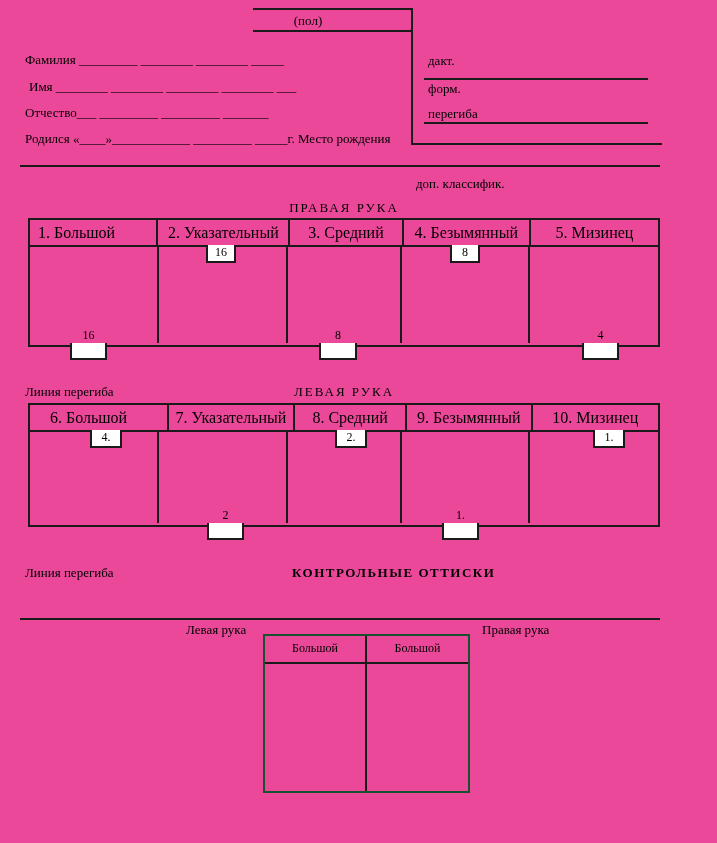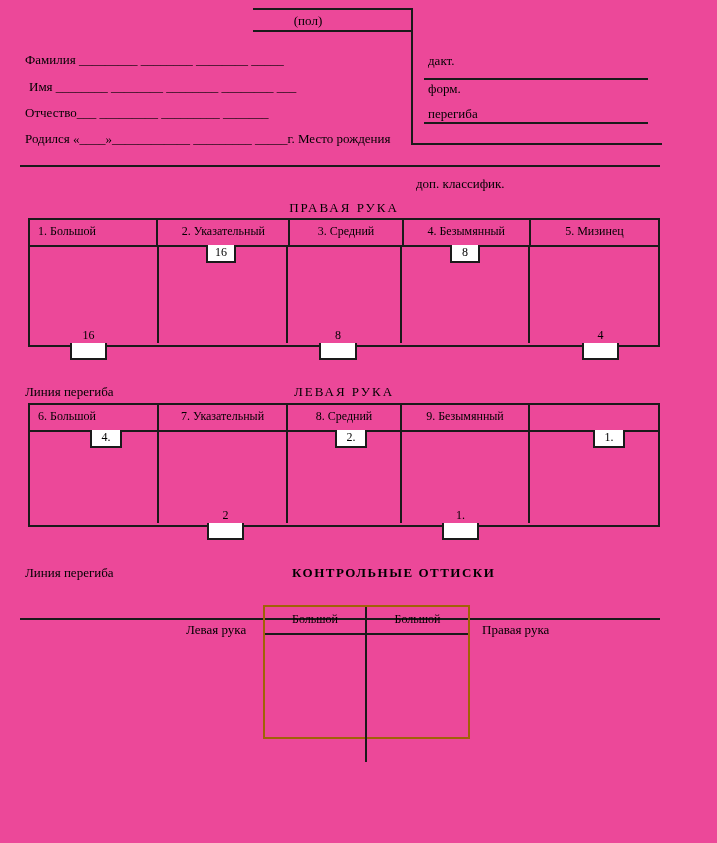--- a/index.html
+++ b/index.html
@@ -12,41 +12,41 @@
   .vline { position: absolute; width: 2px; background: #1a1a1a; }
 
   
   .sex-box { position: absolute; left: 253px; top: 8px; width: 158px; height: 24px;
              border-top: 2px solid #1a1a1a; border-bottom: 2px solid #1a1a1a;
              text-align: center; padding-right: 48px; font-size: 13px; line-height: 21px; }
 
   
   .hand-table { position: absolute; left: 28px; width: 632px; border: 2px solid #1a1a1a; background: transparent; }
   .hdr-row { display: flex; height: 27px; border-bottom: 2px solid #1a1a1a; }
-  .hcell { height: 100%; border-right: 2px solid #1a1a1a; font-size: 12px; padding-top: 4px;
+  .hcell { height: 100%; border-right: 2px solid #1a1a1a; font-size: 16px; padding-top: 4px;
            text-align: center; overflow: hidden; white-space: nowrap; }
   .hcell.last { border-right: none; }
   .hcell.first { text-align: left; padding-left: 8px; }
   .body-row { display: flex; }
   .bcell { height: 100%; border-right: 2px solid #1a1a1a; }
   .bcell.last { border-right: none; }
 
   .tab-top { position: absolute; top: 25px; height: 18px; border: 2px solid #1a1a1a; border-top: none;
              background: #fff; z-index: 3; text-align: center; font-size: 12px; line-height: 15px; }
   .tab-bottom { position: absolute; bottom: -15px; height: 17px; border: 2px solid #1a1a1a; border-top: none;
                 background: #fff; z-index: 2; }
   .tab-bottom-num { position: absolute; bottom: 2px; text-align: center; font-size: 12px; z-index: 1; }
 
   .hand-title { position: absolute; left: 28px; width: 632px; text-align: center;
                 font-size: 13px; letter-spacing: 2px; white-space: nowrap; }
 
   .section-title { position: absolute; font-size: 13px; font-weight: bold; letter-spacing: 1.5px; white-space: nowrap; }
 
   
-  .ctrl-box { position: absolute; left: 263px; top: 605px; width: 207px; height: 134px; border: 2px solid #a16207; }
+  .ctrl-box { position: absolute; left: 263px; top: 634px; width: 207px; height: 159px; border: 2px solid #14532d; }
   .ctrl-hdr { display: flex; height: 28px; border-bottom: 2px solid #1a1a1a; }
   .ctrl-hcell { height: 100%; text-align: center; font-size: 12px; padding-top: 5px; }
   .ctrl-hcell.c1 { width: 103px; border-right: 2px solid #1a1a1a; }
   .ctrl-hcell.c2 { width: 102px; }
 </style>
 </head>
 <body>
 
 <div class="page">
 
@@ -103,24 +103,25 @@
     <div class="tab-bottom-num" style="left:289px; width:38px;">8</div>
     <div class="tab-bottom" style="left:289px; width:38px;"></div>
     <div class="tab-bottom-num" style="left:552px; width:37px;">4</div>
     <div class="tab-bottom" style="left:552px; width:37px;"></div>
   </div>
 
   <div class="abs lbl" style="left:25px; top:384px;">Линия перегиба</div>
   <div class="hand-title" style="top:384px;">ЛЕВАЯ РУКА</div>
   <div class="hand-table" style="top:403px; height:124px;">
     <div class="hdr-row">
-      <div class="hcell first" style="width:129px;">6. Большой</div>
+      <div class="hcell first" style="width:129px;margin-left:12px;">6. Большой</div>
       <div class="hcell" style="width:129px;">7. Указательный</div>
       <div class="hcell" style="width:114px;">8. Средний</div>
       <div class="hcell" style="width:128px;">9. Безымянный</div>
+      <div class="hcell last" style="width:128px;">10. Мизинец</div>
     </div>
     <div class="body-row" style="height:91px;">
       <div class="bcell" style="width:129px;"></div>
       <div class="bcell" style="width:129px;"></div>
       <div class="bcell" style="width:114px;"></div>
       <div class="bcell" style="width:128px;"></div>
       <div class="bcell last" style="width:128px;"></div>
     </div>
     <div class="tab-top" style="left:60px; width:32px;">4.</div>
     <div class="tab-top" style="left:305px; width:32px;">2.</div>

